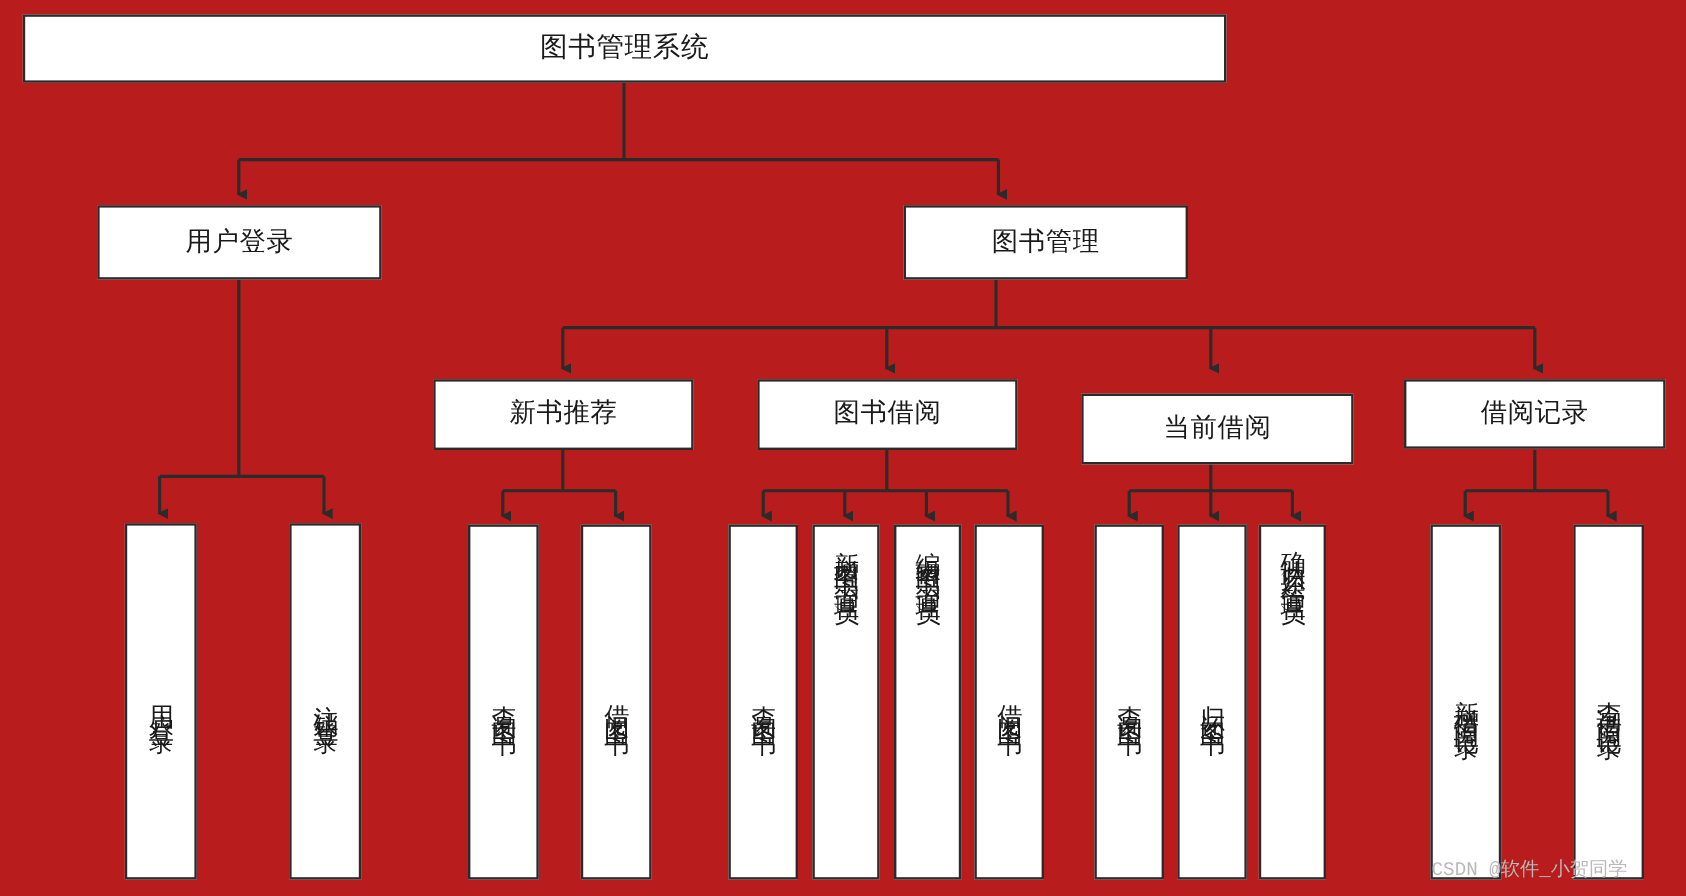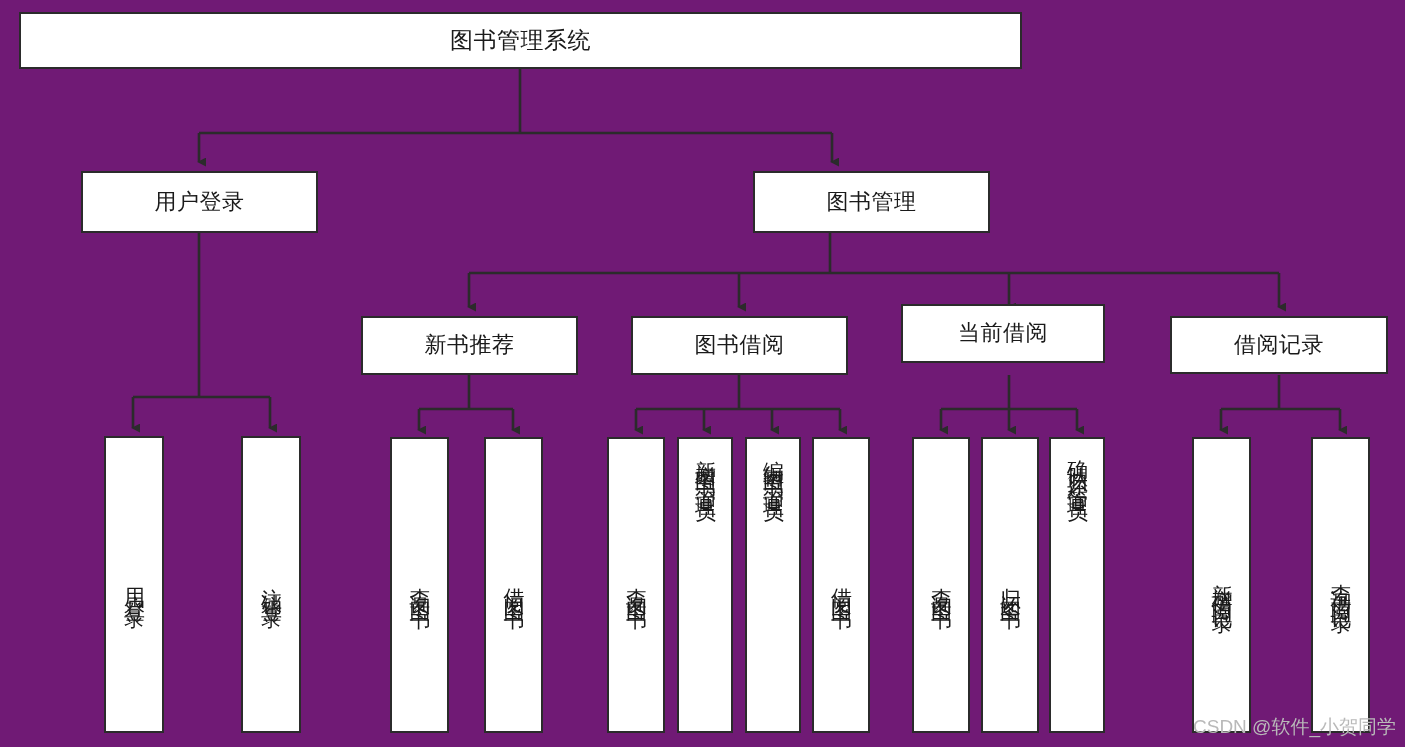--- a/index.html
+++ b/index.html
@@ -7,21 +7,21 @@
     padding: 0;
     background: #ffffff;
   }
   body {
     font-family: "DejaVu Sans", "Liberation Sans", sans-serif;
   }
   #canvas {
     position: relative;
     width: 1405px;
     height: 747px;
-    background: #701a75;
+    background: #b91c1c;
     overflow: hidden;
   }
   svg.edges {
     position: absolute;
     left: 0;
     top: 0;
     width: 1405px;
     height: 747px;
     pointer-events: none;
   }
@@ -67,24 +67,24 @@
     letter-spacing: 6px;
   }
   .node.vert.topalign {
     align-items: flex-start;
     padding-top: 4px;
   }
   .watermark {
     position: absolute;
     left: 1193px;
     top: 714px;
-    font-size: 19px;
+    font-size: 16px;
     color: #b9b9b9;
     white-space: nowrap;
-    font-family: Liberation Sans, sans-serif;
+    font-family: Liberation Mono, monospace;
   }
 </style>
 </head>
 <body>
 
 <div id="canvas">
 
   <svg class="edges" viewBox="0 0 1405 747">
     <defs>
       <marker id="arrow" markerWidth="10" markerHeight="10" refX="4.5" refY="7.2" orient="auto" markerUnits="userSpaceOnUse">
@@ -148,21 +148,21 @@
   </div>
 
   <div class="node horiz" style="left:631px; top:316px; width:217px; height:59px;">
     <span class="label">图书借阅</span>
   </div>
 
   <div class="node horiz" style="left:361px; top:316px; width:217px; height:59px;">
     <span class="label">新书推荐</span>
   </div>
 
-  <div class="node horiz" style="left:901px; top:304px; width:204px; height:59px;">
+  <div class="node horiz" style="left:901px; top:328px; width:227px; height:59px;">
     <span class="label">当前借阅</span>
   </div>
 
   <div class="node horiz" style="left:1170px; top:316px; width:218px; height:58px;">
     <span class="label">借阅记录</span>
   </div>
 
   <div class="node vert" style="left:104px; top:436px; width:60px; height:297px;">
     <span class="label">用户登录</span>
   </div>

